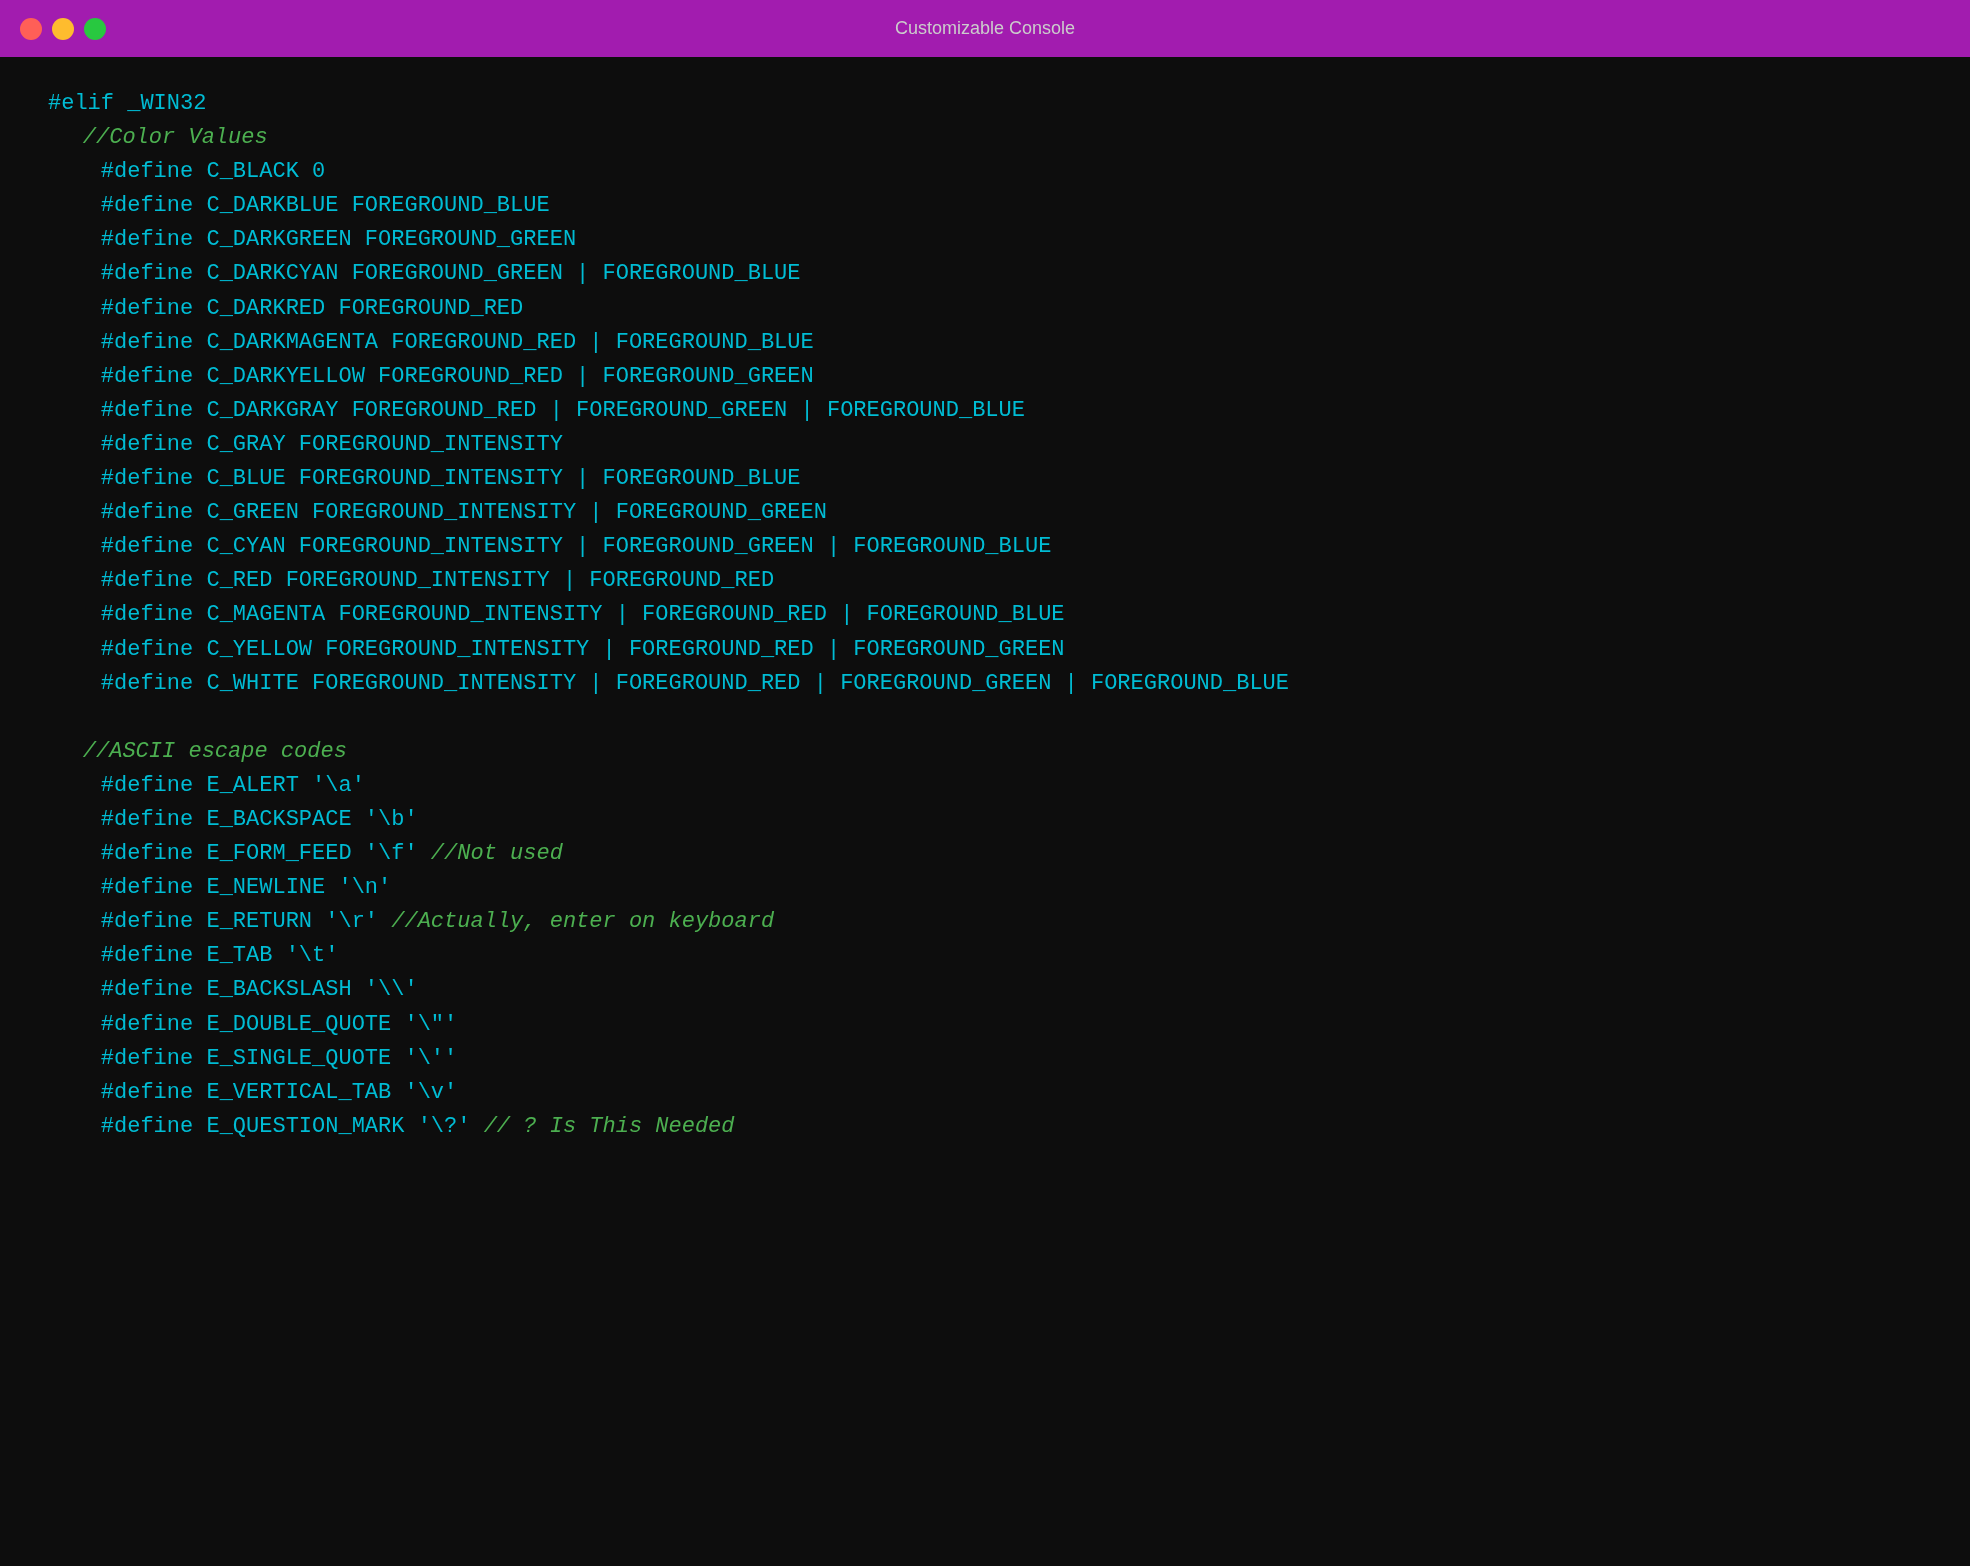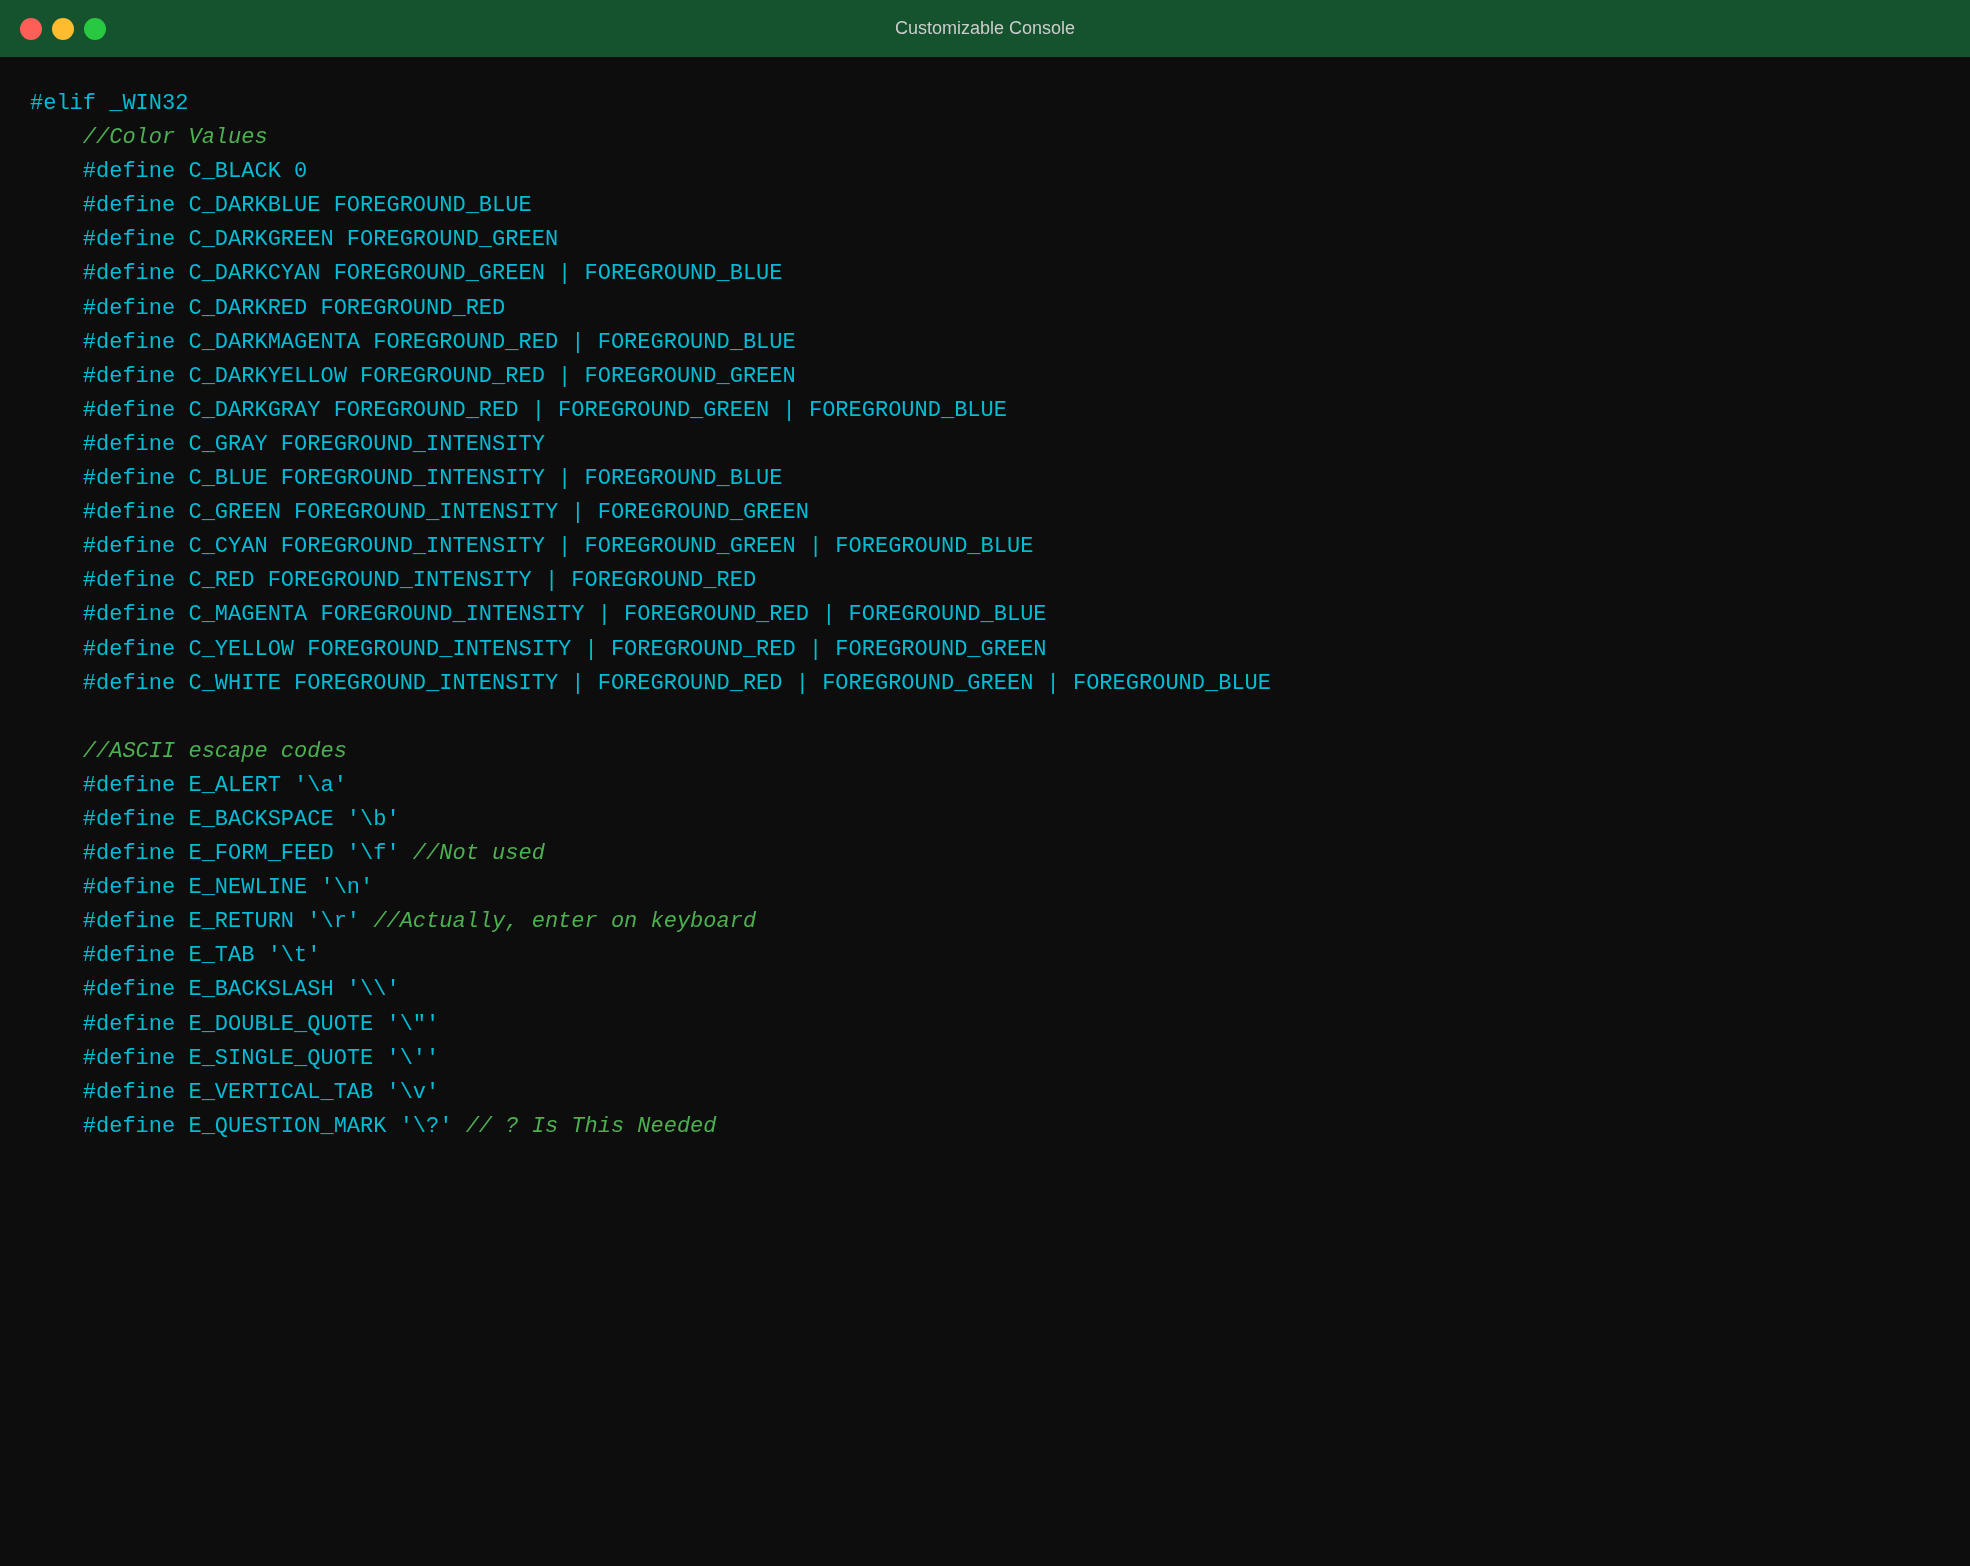--- a/index.html
+++ b/index.html
@@ -16,21 +16,21 @@
       min-height: 1566px;
       overflow-x: hidden;
     }
 
     .title-bar {
       display: flex;
       align-items: center;
       justify-content: center;
       position: relative;
       padding: 18px 20px;
-      background-color: #14532d;
+      background-color: #a21caf;
     }
 
     .traffic-lights {
       position: absolute;
       left: 20px;
       display: flex;
       gap: 10px;
       align-items: center;
     }
 
@@ -59,21 +59,21 @@
       font-weight: 400;
     }
 
     .code-area {
       padding: 30px 20px 30px 30px;
       font-size: 22px;
       line-height: 1.55;
       white-space: pre;
     }
     .comment { color: #4caf50; font-style: italic; margin-top: 32px; }
-    .define-kw { color: #00bcd4; }
+    .define-kw { color: #00bcd4; margin-left: 18px; }
   </style>
 </head>
 <body>
 
 <div class="title-bar">
   <div class="traffic-lights">
     <div class="traffic-light close"></div>
     <div class="traffic-light minimize"></div>
     <div class="traffic-light maximize"></div>
   </div>

